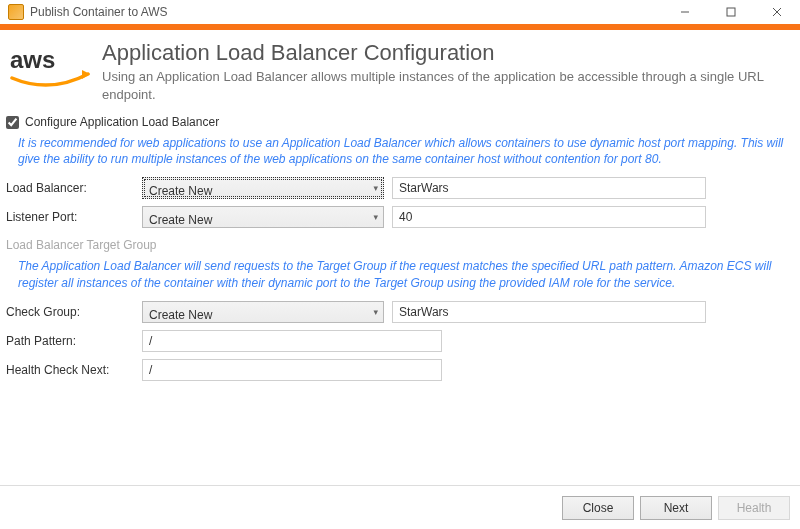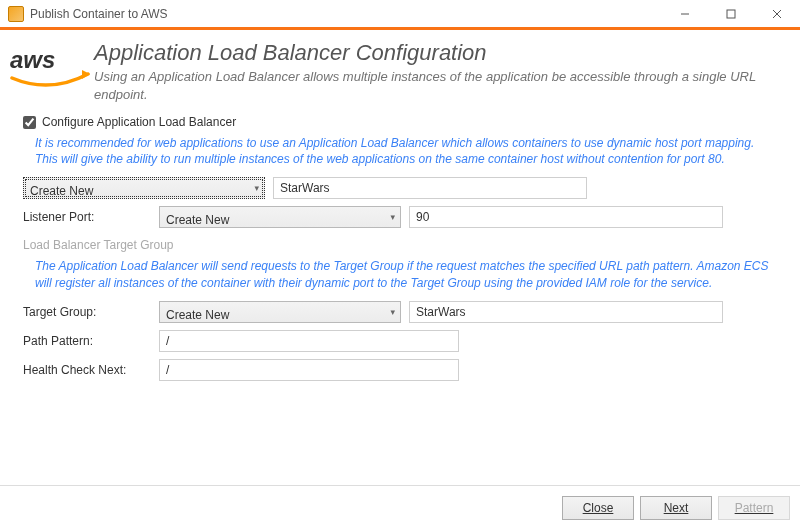--- a/index.html
+++ b/index.html
@@ -10,58 +10,57 @@
     width: 800px;
     height: 529px;
     overflow: hidden;
     color: #333;
   }
   .titlebar {
     height: 30px;
     display: flex;
     align-items: center;
     padding: 0 0 0 8px;
-    border-bottom: 3px solid #f97316;
+    border-bottom: 6px solid #f97316;
   }
   .titlebar .appicon {
     width: 16px; height: 16px;
     margin-right: 6px;
     background: linear-gradient(135deg,#f5a623,#f7c46c);
     border: 1px solid #c77d00;
     border-radius: 2px;
   }
   .titlebar .title { flex: 0 0 auto; font-size: 12px; color: #555; }
   .titlebar .spacer { flex: 1; }
   .winbtn {
     width: 46px; height: 30px;
     display: flex; align-items: center; justify-content: center;
     color: #555;
   }
 
   .header {
     display: flex;
     padding: 10px 10px 8px 10px;
-    gap: 4px;
+    gap: 12px;
     align-items: flex-start;
-    font-style: italic;
   }
   .logo { flex: 0 0 80px; margin-top: 6px; }
   .header h1 {
     font-size: 22px;
     font-weight: 400;
     color: #555;
     margin-bottom: 2px;
   }
   .header p {
     font-size: 13px;
     color: #737373;
     line-height: 1.35;
   }
 
-  .content { padding: 0 23px; }
+  .content { padding: 0 6px; }
   .chkrow { display: flex; align-items:center; gap:6px; margin-top:4px; }
   .chkrow input[type=checkbox] { width:13px; height:13px; accent-color:#555; }
   .note {
     font-style: italic;
     color: #3b82f6;
     font-size: 12px;
     margin: 6px 0 10px 12px;
     line-height: 1.35;
   }
   .formrow {
@@ -112,21 +111,20 @@
     position: absolute;
     bottom: 0; left:0; right:0;
     height: 44px;
     border-top: 1px solid #ddd;
     display:flex;
     align-items: center;
     justify-content: flex-end;
     gap: 6px;
     padding: 0 10px;
     background:#fff;
-    text-decoration:underline;
   }
   .btn {
     width: 72px;
     height: 24px;
     border: 1px solid #adadad;
     background: linear-gradient(#f3f3f3,#e8e8e8);
     font-size: 12px;
     color:#333;
     display:flex;align-items:center;justify-content:center;
   }
@@ -172,45 +170,46 @@
 </div>
 
 <div class="content">
   <label class="chkrow">
     <input type="checkbox" checked="" style="">
     <span>Configure Application Load Balancer</span>
   </label>
   <div class="note">It is recommended for web applications to use an Application Load Balancer which allows containers to use dynamic host port mapping. This will give the ability to run multiple instances of the web applications on the same container host without contention for port 80.</div>
 
   <div class="formrow">
+    <div class="label">Load Balancer:</div>
     <div class="dropdown focus">
       <span>Create New</span>
       <span class="chev">▾</span>
     </div>
     <div class="txt name">
       <span>StarWars</span>
     </div>
   </div>
 
   <div class="formrow">
     <div class="label">Listener Port:</div>
     <div class="dropdown">
       <span>Create New</span>
       <span class="chev">▾</span>
     </div>
     <div class="txt name">
-      <span>90</span>
+      <span>40</span>
     </div>
   </div>
 
   <div class="section-title">Load Balancer Target Group</div>
   <div class="note">The Application Load Balancer will send requests to the Target Group if the request matches the specified URL path pattern. Amazon ECS will register all instances of the container with their dynamic port to the Target Group using the provided IAM role for the service.</div>
 
   <div class="formrow">
-    <div class="label">Target Group:</div>
+    <div class="label">Check Group:</div>
     <div class="dropdown">
       <span>Create New</span>
       <span class="chev">▾</span>
     </div>
     <div class="txt name">
       <span>StarWars</span>
     </div>
   </div>
 
   <div class="formrow">
@@ -229,15 +228,15 @@
 </div>
 
 <div class="footer">
   <div class="btn">
       <span>Close</span>
     </div>
   <div class="btn">
       <span>Next</span>
     </div>
   <div class="btn disabled">
-      <span>Pattern</span>
+      <span>Health</span>
     </div>
 </div>
 
 </body></html>

